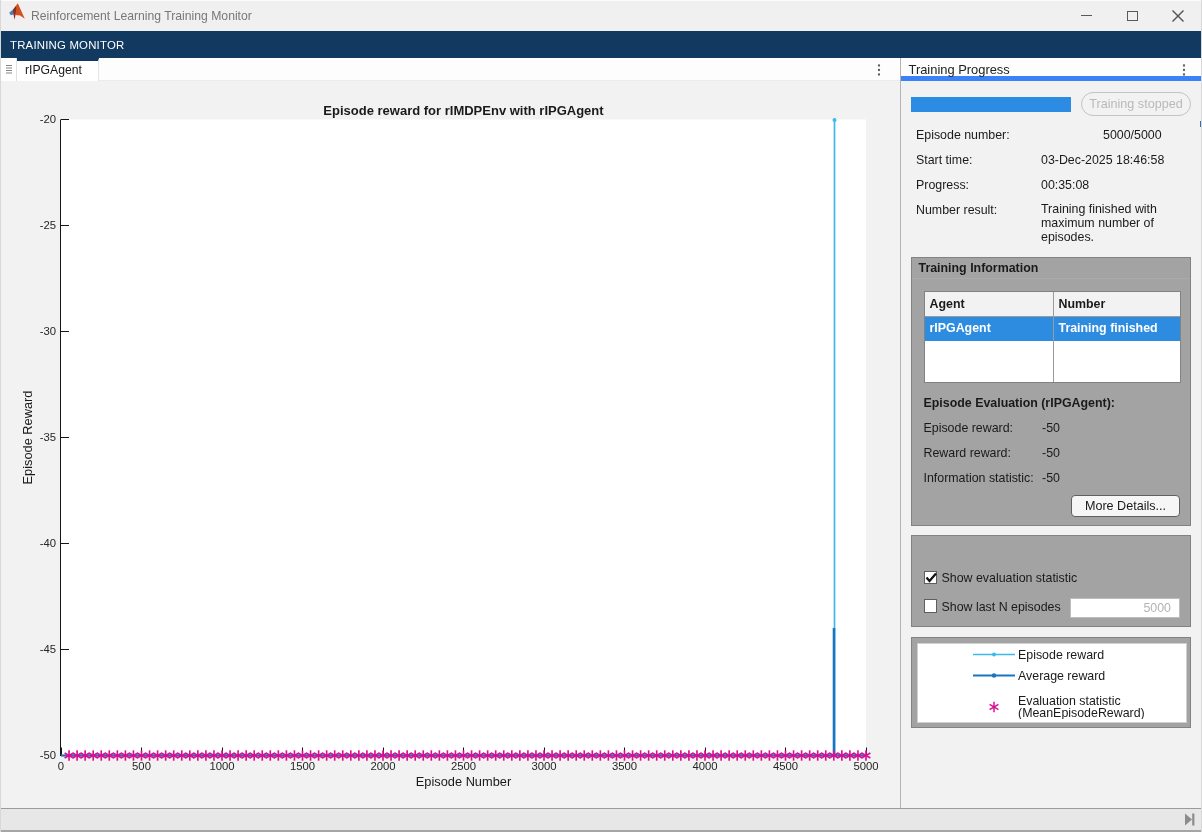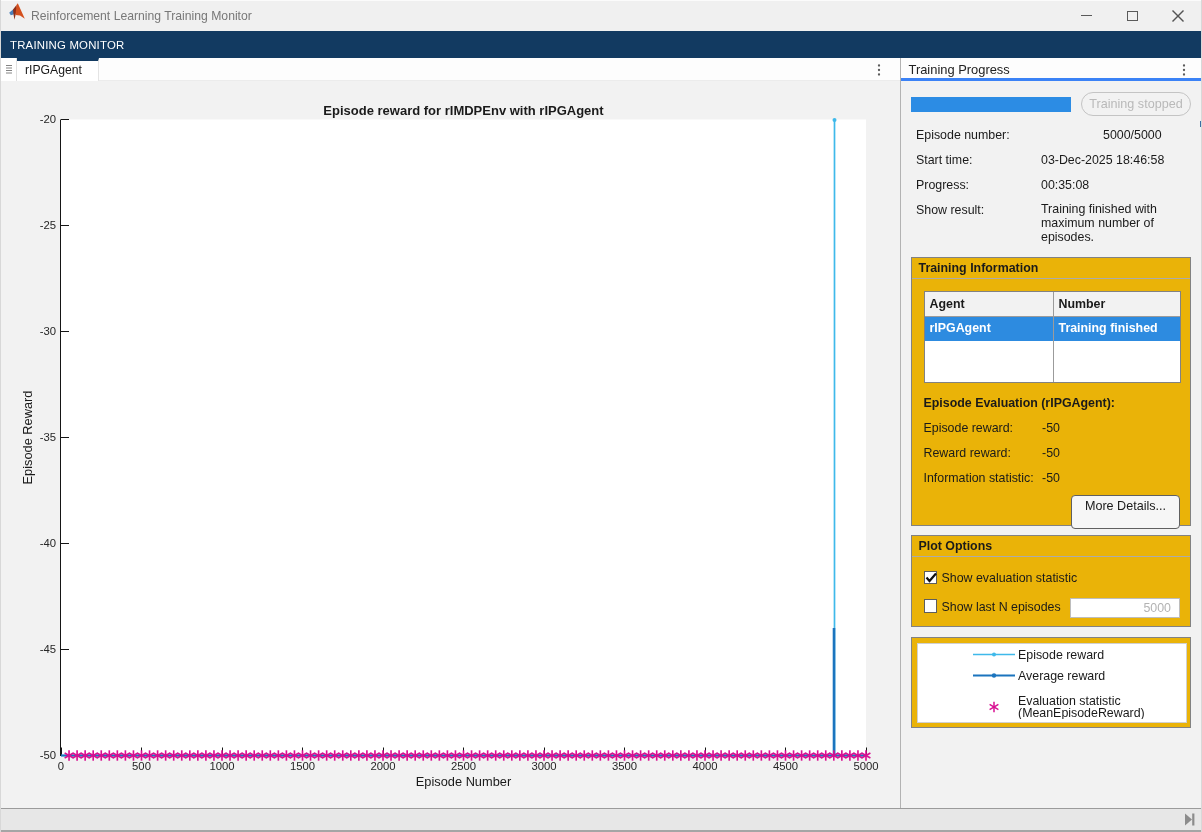--- a/index.html
+++ b/index.html
@@ -8,46 +8,46 @@
 
 #titlebar { left:0; top:0; width:1202px; height:31px; background:#f0f0f0; border-top:1px solid #fbfbfb; border-left:1px solid #e3e3e3; border-right:1px solid #e3e3e3; }
 #titletext { left:31px; top:8.5px; font-size:12.2px; color:#787878; }
 
 #bluebar { left:0; top:31px; width:1202px; height:27px; background:#123a61; }
 #bluebar span { position:absolute; left:10px; top:7.5px; color:#fff; font-weight:normal; font-size:11.4px; letter-spacing:0.2px; }
 
 #tabstrip { left:0; top:58px; width:900px; height:23px; background:#fdfdfd; border-bottom:1px solid #ececec; }
 #dragbox { left:1px; top:58px; width:16px; height:23px; background:#fff; border-right:1px solid #e0e0e0; }
 #tab { left:17px; top:58px; width:82px; height:23px; background:#fff; border-top:3.5px solid #123a61; border-right:1px solid #e4e4e4; text-align:left; padding-left:8px; font-size:12.2px; color:#1a1a1a; line-height:19px; }
-#rpanelhead { left:901px; top:58px; width:301px; height:23px; background:#fdfdfd; border-bottom:3px solid #3b82f6;text-decoration:underline; }
+#rpanelhead { left:901px; top:58px; width:301px; height:23px; background:#fdfdfd; border-bottom:5px solid #3b82f6;text-decoration:underline; }
 #rpanelhead span { position:absolute; left:7.5px; top:3.5px; font-size:12.9px; color:#222; }
 
 #leftpanel { left:0; top:81px; width:900px; height:727px; background:#f2f2f2; }
 #divider { left:900px; top:58px; width:1px; height:750px; background:#b3b3b3; }
 #rightpanel { left:901px; top:81px; width:301px; height:727px; background:#f2f2f2; }
 
 #statusbar { left:0; top:808px; width:1202px; height:24px; background:#e7e7e7; border-top:1px solid #9b9b9b; border-bottom:2px solid #a5a5a5; }
 
 #progress { left:911px; top:97px; width:160px; height:15px; background:#2c8ce4; }
 #stopbtn { left:1081px; top:92px; width:110px; height:24px; background:#f2f2f2; border:1px solid #c4c4c4; border-radius:12px; color:#b9b9b9; font-size:12.6px; text-align:center; line-height:22px; }
 .lbl { font-size:12.4px; color:#1a1a1a; }
-.card { position:absolute; left:911px; width:280px; background:#eab308; border:1px solid #828282; }
+.card { position:absolute; left:911px; width:280px; background:#a3a3a3; border:1px solid #828282; }
 .cardtitle { position:absolute; left:6.5px; top:3px; font-weight:bold; font-size:12.4px; color:#1a1a1a; }
 .cardhead { position:absolute; left:0; top:0; width:100%; height:21px; border-bottom:1px solid #ababab; }
 #ticard { top:257px; height:269px; }
 #pocard { top:535px; height:92px; }
 #lgcard { top:637px; height:91px; }
 #titable { position:absolute; left:11.5px; top:33px; width:257px; height:92px; background:#fff; border:1px solid #828282; }
 #titable .hdr { position:absolute; left:0; top:0; width:100%; height:25px; background:#f2f2f2; border-bottom:1px solid #9b9b9b; }
 #titable .colline { position:absolute; left:128px; top:0; width:1px; height:100%; background:#9b9b9b; }
 #titable .selrow { position:absolute; left:0; top:25px; width:100%; height:24px; background:#2d8be0; }
 .chart { position:absolute; left:0; top:81px; }
 .cb { position:absolute; width:13.5px; height:13.5px; background:#fff; border:1.3px solid #5e5e5e; }
 #nfield { position:absolute; left:158px; top:62px; width:110px; height:19.5px; background:#fff; border:1px solid #bdbdbd; font-size:12.4px; color:#b3b3b3; text-align:right; line-height:18px; padding-right:8px; }
-#morebtn { position:absolute; left:159px; top:237px; width:109px; height:34px; background:#f6f6f6; border:1px solid #606060; border-radius:4px; font-size:12.6px; color:#1a1a1a; text-align:center; line-height:20px; }
+#morebtn { position:absolute; left:159px; top:237px; width:109px; height:22px; background:#f6f6f6; border:1px solid #606060; border-radius:4px; font-size:12.6px; color:#1a1a1a; text-align:center; line-height:20px; }
 #legendbox { position:absolute; left:5px; top:5px; width:270px; height:80px; background:#fff; border:1px solid #d0d0d0; }
 </style></head>
 <body>
 <div class="abs" id="titlebar"></div>
 <div class="abs" style="left:0;top:0;width:1px;height:832px;background:#d8d8d8;z-index:50"></div>
 <div class="abs" style="left:1201px;top:0;width:1px;height:832px;background:#d8d8d8;z-index:50"></div>
 <svg class="abs" style="left:9px;top:3px" width="17" height="20" viewBox="0 0 17 20">
 <polygon points="0.2,9.8 4,6.5 6,8.5 4.5,11.5 1.8,12.2" fill="#4a7fb8"></polygon>
 <polygon points="4,6.5 7.5,2 8.2,6.5 6.5,12 5.5,16.8 4.5,11.5" fill="#8c2e19"></polygon>
 <polygon points="7.5,2 8.8,0.2 15.8,15.8 11,12.5 6.5,12" fill="#d4501e"></polygon>
@@ -256,21 +256,21 @@
 <div class="abs" id="divider"></div>
 <div class="abs" id="rightpanel"></div>
 <div class="abs" id="progress"></div>
 <div class="abs" id="stopbtn">Training stopped</div>
 <div class="abs lbl" style="left:916px;top:128px">Episode number:</div>
 <div class="abs lbl" style="left:1103px;top:128px">5000/5000</div>
 <div class="abs lbl" style="left:916px;top:153px">Start time:</div>
 <div class="abs lbl" style="left:1041px;top:153px">03-Dec-2025 18:46:58</div>
 <div class="abs lbl" style="left:916px;top:178px">Progress:</div>
 <div class="abs lbl" style="left:1041px;top:178px">00:35:08</div>
-<div class="abs lbl" style="left:916px;top:203px">Show result:</div>
+<div class="abs lbl" style="left:916px;top:203px">Number result:</div>
 <div class="abs lbl" style="left:1041px;top:203px;width:125px;line-height:13.9px">Training finished with maximum number of episodes.</div>
 <div class="card" id="ticard">
   <div class="cardhead">
       <span class="cardtitle">Training Information</span>
     </div>
   <div id="titable">
     <div class="hdr"></div>
     <div class="selrow"></div>
       <div class="colline"></div>
     <div class="abs lbl" style="left:5px;top:5px;font-weight:bold">Agent</div>
@@ -281,23 +281,20 @@
   <div class="abs lbl" style="left:11.5px;top:138px;font-weight:bold">Episode Evaluation (rIPGAgent):</div>
   <div class="abs lbl" style="left:11.5px;top:163px">Episode reward:</div>
   <div class="abs lbl" style="left:130px;top:163px">-50</div>
   <div class="abs lbl" style="left:11.5px;top:188px">Reward reward:</div>
   <div class="abs lbl" style="left:130px;top:188px">-50</div>
   <div class="abs lbl" style="left:11.5px;top:213px">Information statistic:</div>
   <div class="abs lbl" style="left:130px;top:213px">-50</div>
   <div id="morebtn">More Details...</div>
 </div>
 <div class="card" id="pocard">
-  <div class="cardhead">
-      <span class="cardtitle">Plot Options</span>
-    </div>
   <div class="cb" style="left:11.5px;top:34.5px"></div>
   <svg class="abs" style="left:13px;top:35.5px" width="13" height="12" viewBox="0 0 13 12">
       <path d="M1.5,5.5 L4.5,9 L11,1.5" stroke="#111" stroke-width="2.2" fill="none"></path>
     </svg>
   <div class="abs lbl" style="left:29.5px;top:35px">Show evaluation statistic</div>
   <div class="cb" style="left:11.5px;top:63px"></div>
   <div class="abs lbl" style="left:29.5px;top:63.5px">Show last N episodes</div>
   <div id="nfield">5000</div>
 </div>
 <div class="card" id="lgcard">

